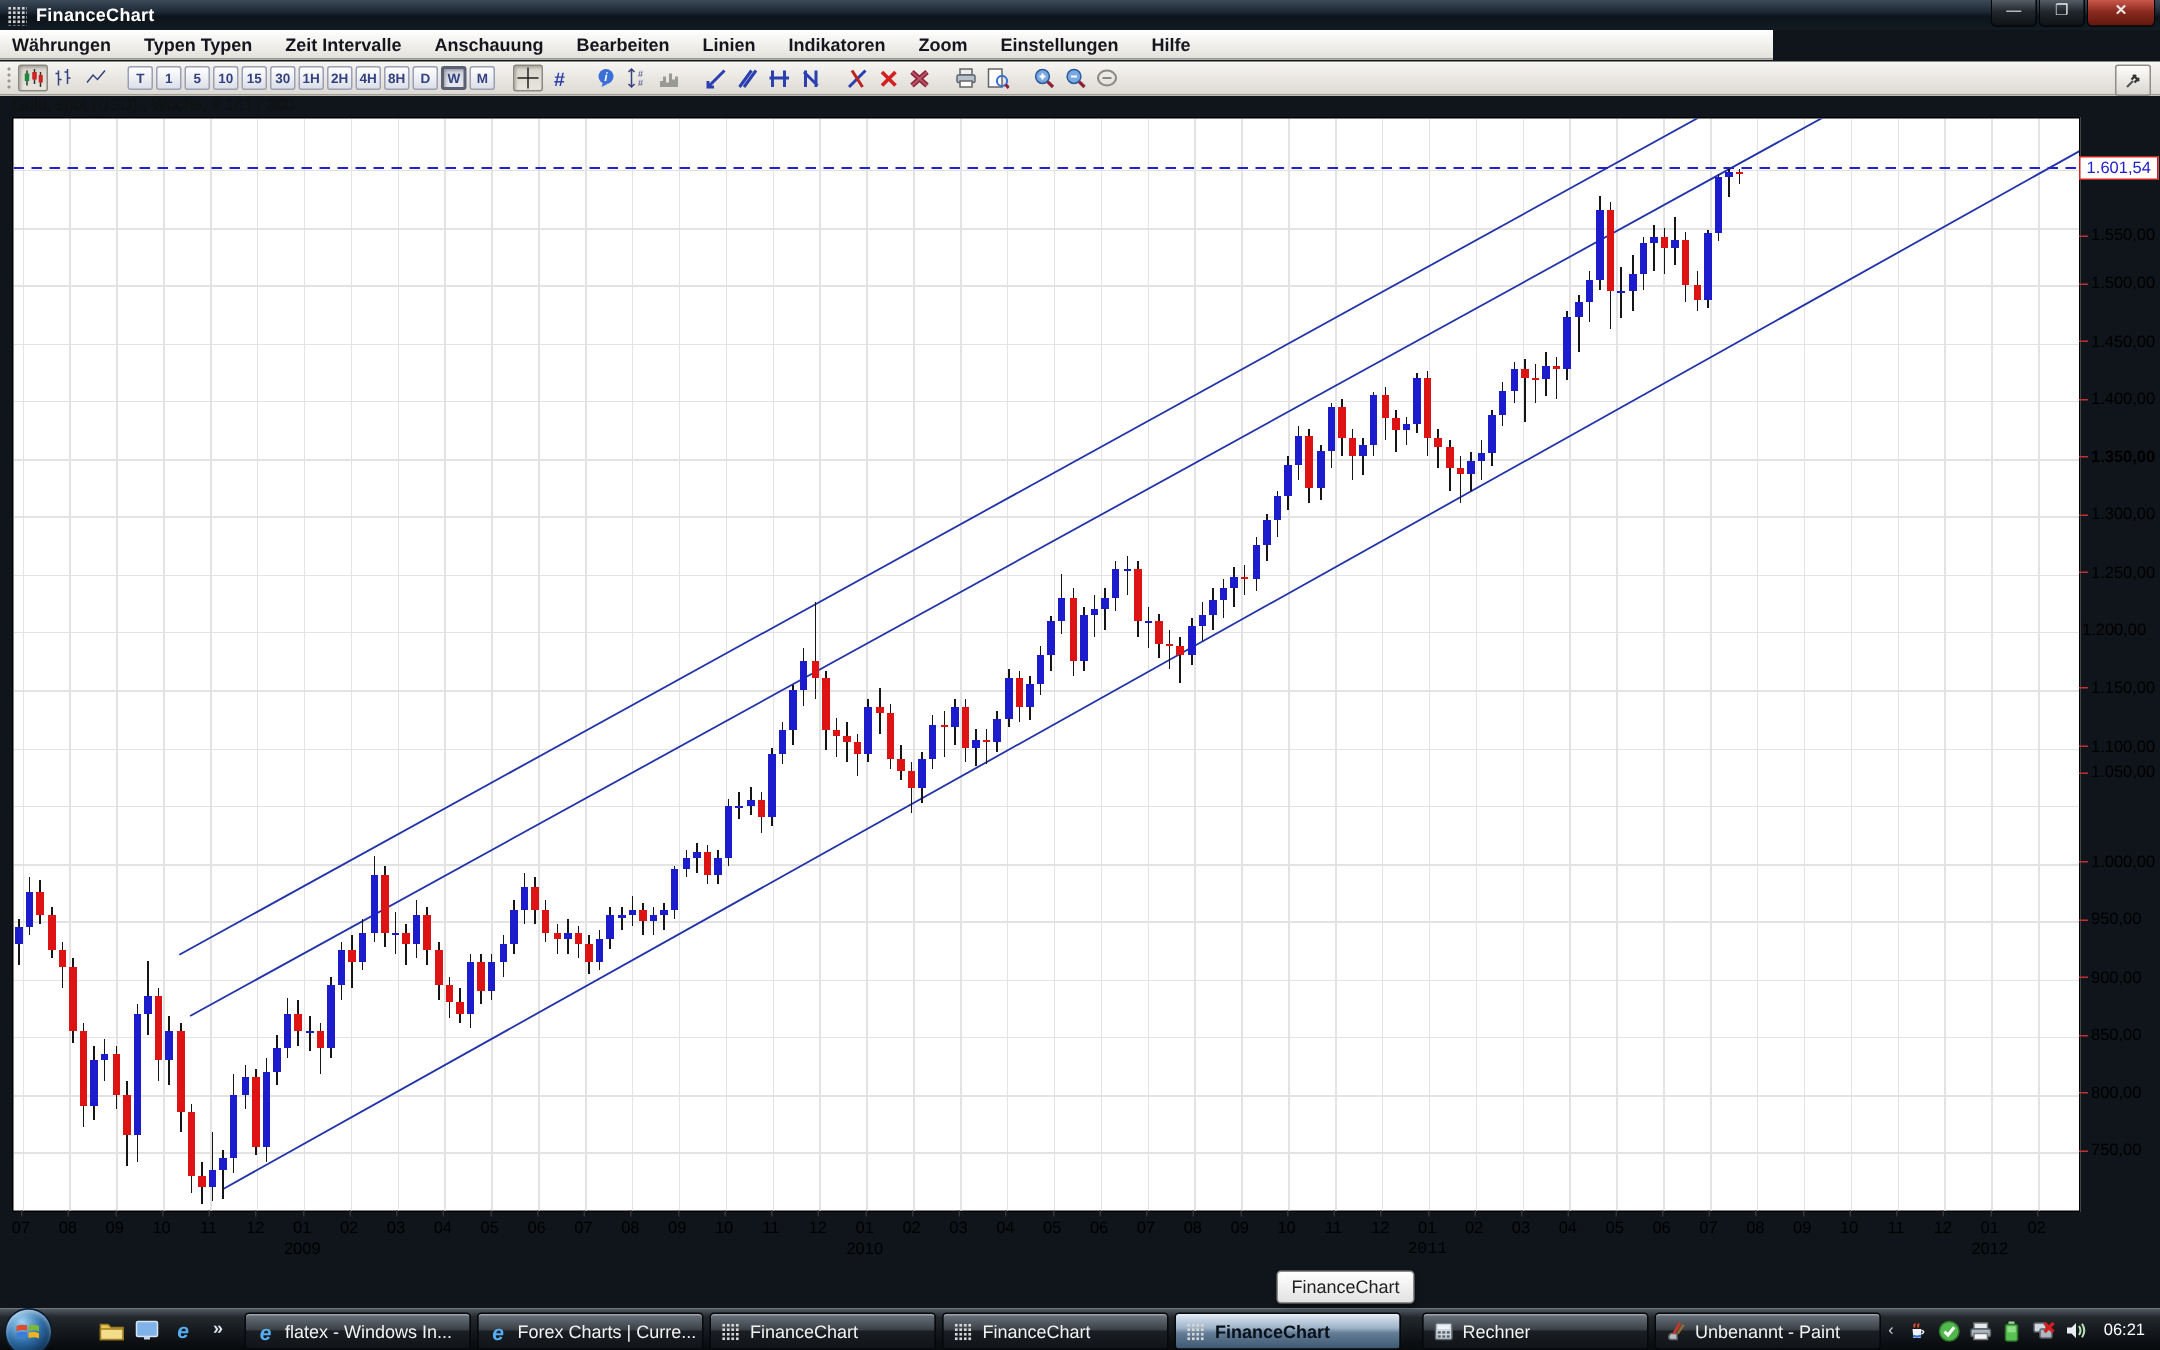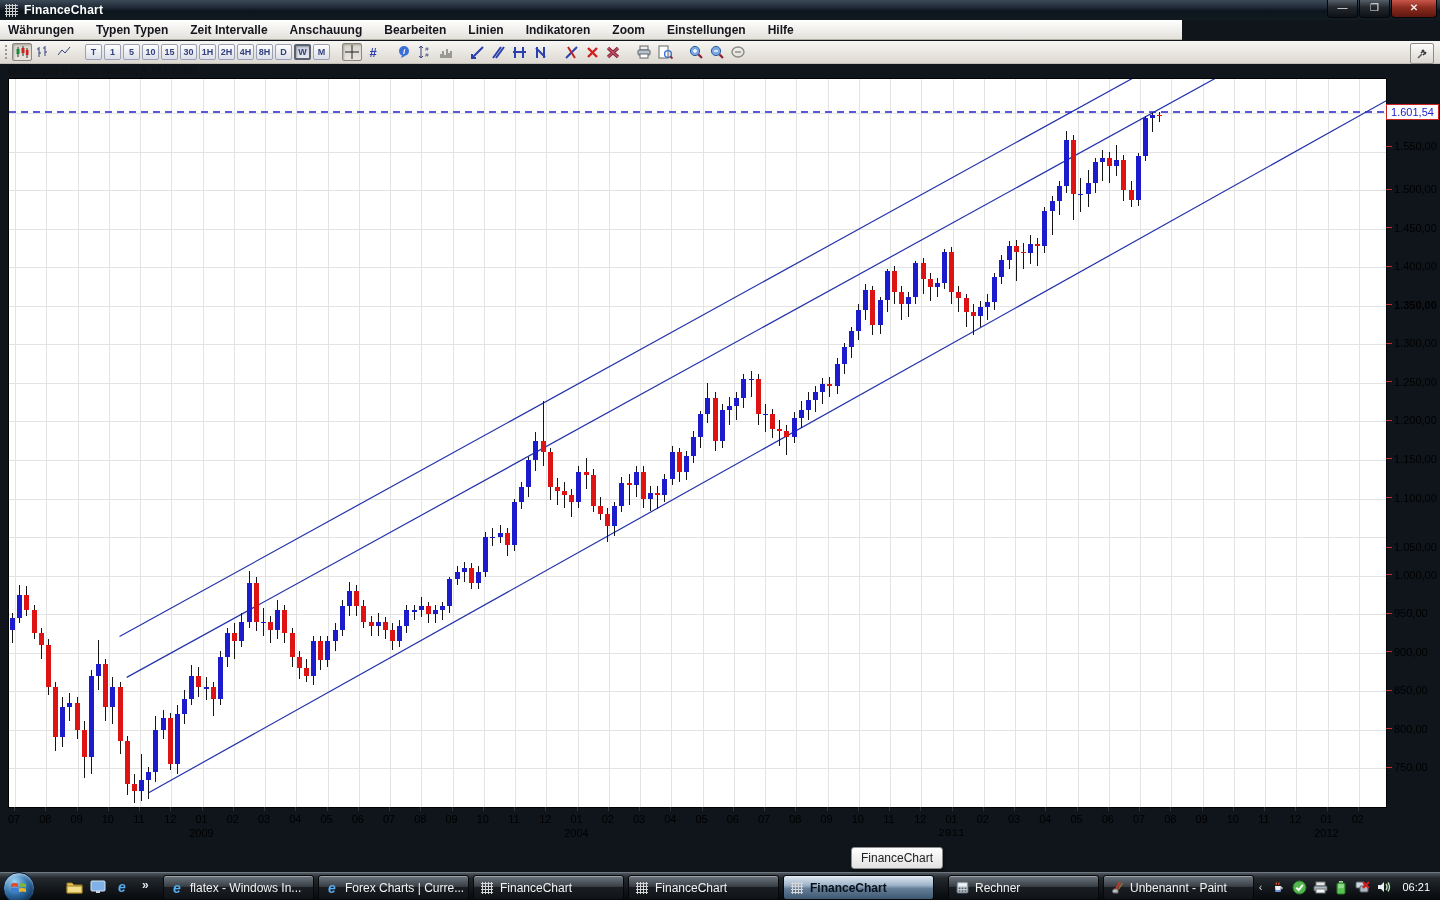--- a/index.html
+++ b/index.html
@@ -687,21 +687,21 @@
         <line x1="1136.5" y1="37.22858655373209" x2="1136.5" y2="81.93372154579139" stroke="#151515" stroke-width="1" shape-rendering="crispEdges"></line>
         <rect x="1134" y="38.77014293276862" width="5" height="37.76813128639492" fill="#1c1ccd" shape-rendering="crispEdges"></rect>
         <line x1="1143.5" y1="32.958475383800945" x2="1143.5" y2="52.64415034409737" stroke="#151515" stroke-width="1" shape-rendering="crispEdges"></line>
         <rect x="1141" y="35.68703017469557" width="5" height="3.0831127580730495" fill="#1c1ccd" shape-rendering="crispEdges"></rect>
         <line x1="1150.5" y1="33.374695606140776" x2="1150.5" y2="43.394812069878206" stroke="#151515" stroke-width="1" shape-rendering="crispEdges"></line>
         <rect x="1148" y="35.68703017469557" width="5" height="1.5415563790365212" fill="#de1414" shape-rendering="crispEdges"></rect>
         <line x1="0" y1="32.958475383800945" x2="1377" y2="32.958475383800945" stroke="#2222cc" stroke-width="1.4" stroke-dasharray="7,5"></line>
       </svg>
   </div>
   <div class="y-axis" id="y-axis">
-      <div class="ytick" style="top: 62px;">
+      <div class="ytick" style="top: 73px;">
         <span class="ytickmark"></span>
         <span class="yticklabel">1.550,00</span>
       </div>
       <div class="ytick" style="top: 105.223px;">
         <span class="ytickmark"></span>
         <span class="yticklabel">1.500,00</span>
       </div>
       <div class="ytick" style="top: 143.762px;">
         <span class="ytickmark"></span>
         <span class="yticklabel">1.450,00</span>
@@ -715,33 +715,33 @@
         <span class="yticklabel">1.350,00</span>
       </div>
       <div class="ytick" style="top: 259.379px;">
         <span class="ytickmark"></span>
         <span class="yticklabel">1.300,00</span>
       </div>
       <div class="ytick" style="top: 297.918px;">
         <span class="ytickmark"></span>
         <span class="yticklabel">1.250,00</span>
       </div>
-      <div class="ytick" style="top: 336.457px;">
+      <div class="ytick" style="top: 336.457px; flex-direction: column;">
         <span class="ytickmark"></span>
         <span class="yticklabel">1.200,00</span>
       </div>
       <div class="ytick" style="top: 374.996px;">
         <span class="ytickmark"></span>
         <span class="yticklabel">1.150,00</span>
       </div>
       <div class="ytick" style="top: 413.535px;">
         <span class="ytickmark"></span>
         <span class="yticklabel">1.100,00</span>
       </div>
-      <div class="ytick" style="top: 463px;">
+      <div class="ytick" style="top: 431px;">
         <span class="ytickmark"></span>
         <span class="yticklabel">1.050,00</span>
       </div>
       <div class="ytick" style="top: 490.612px;">
         <span class="ytickmark"></span>
         <span class="yticklabel">1.000,00</span>
       </div>
       <div class="ytick" style="top: 529.151px;">
         <span class="ytickmark"></span>
         <span class="yticklabel">950,00</span>
@@ -846,21 +846,21 @@
       <div class="xtick" style="left: 1213.75px;">10</div>
       <div class="xtickline" style="left: 1256px;"></div>
       <div class="xtick" style="left: 1245px;">11</div>
       <div class="xtickline" style="left: 1287px;"></div>
       <div class="xtick" style="left: 1276.25px;">12</div>
       <div class="xtickline" style="left: 1319px;"></div>
       <div class="xtick" style="left: 1307.5px;">01</div>
       <div class="xtickline" style="left: 1350px;"></div>
       <div class="xtick" style="left: 1338.75px;">02</div>
       <div class="xyear" style="left: 176.5px;">2009</div>
-      <div class="xyear" style="left: 551.5px;">2004</div>
+      <div class="xyear" style="left: 551.5px;">2010</div>
       <div class="xyear" style="left: 926.5px; font-family: Liberation Mono, monospace;">2011</div>
       <div class="xyear" style="left: 1301.5px;">2012</div>
     </div>
   <div class="price-label" id="price-label" style="top: 103.958px;">1.601,54</div>
 
   <div class="tooltip">FinanceChart</div>
 
   <div class="taskbar">
     <div class="orb">
       <svg width="17" height="17" viewBox="0 0 17 17">

